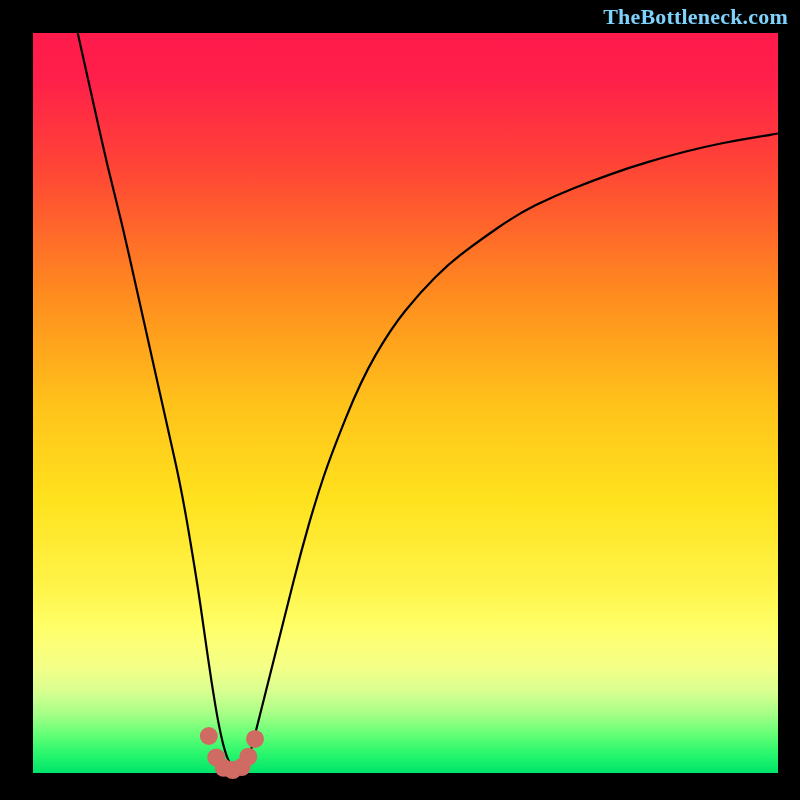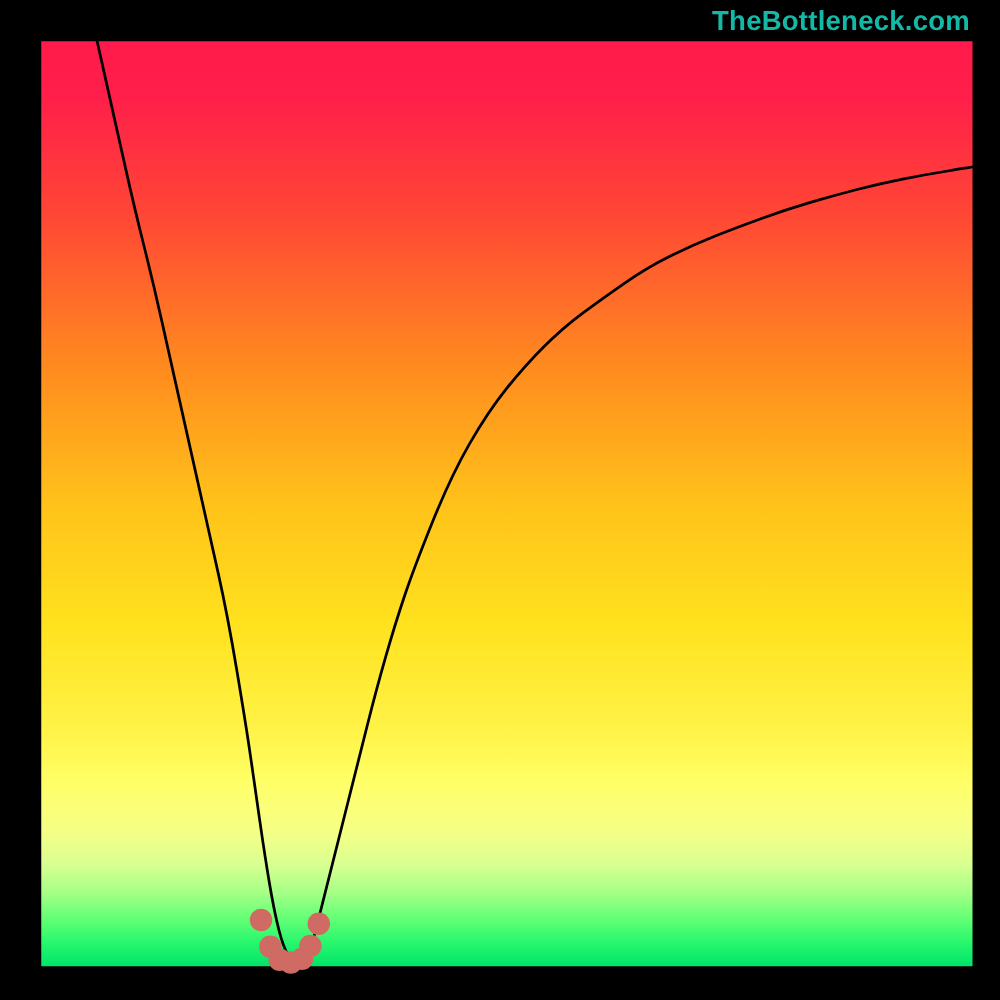--- a/index.html
+++ b/index.html
@@ -11,25 +11,25 @@
     overflow: hidden;
   }
   .stage {
     position: relative;
     width: 800px;
     height: 800px;
   }
   .watermark {
     position: absolute;
     top: 4px;
-    right: 24px;
-    font-family: Liberation Sans, sans-serif;
+    right: 12px;
+    font-family: Liberation Serif, serif;
     font-size: 22px;
     font-weight: 600;
-    color: #14b8a6;
+    color: #7dd3fc;
     letter-spacing: 0.2px;
     user-select: none;
   }
   svg {
     position: absolute;
     left: 0;
     top: 0;
   }
 </style>
 </head>

